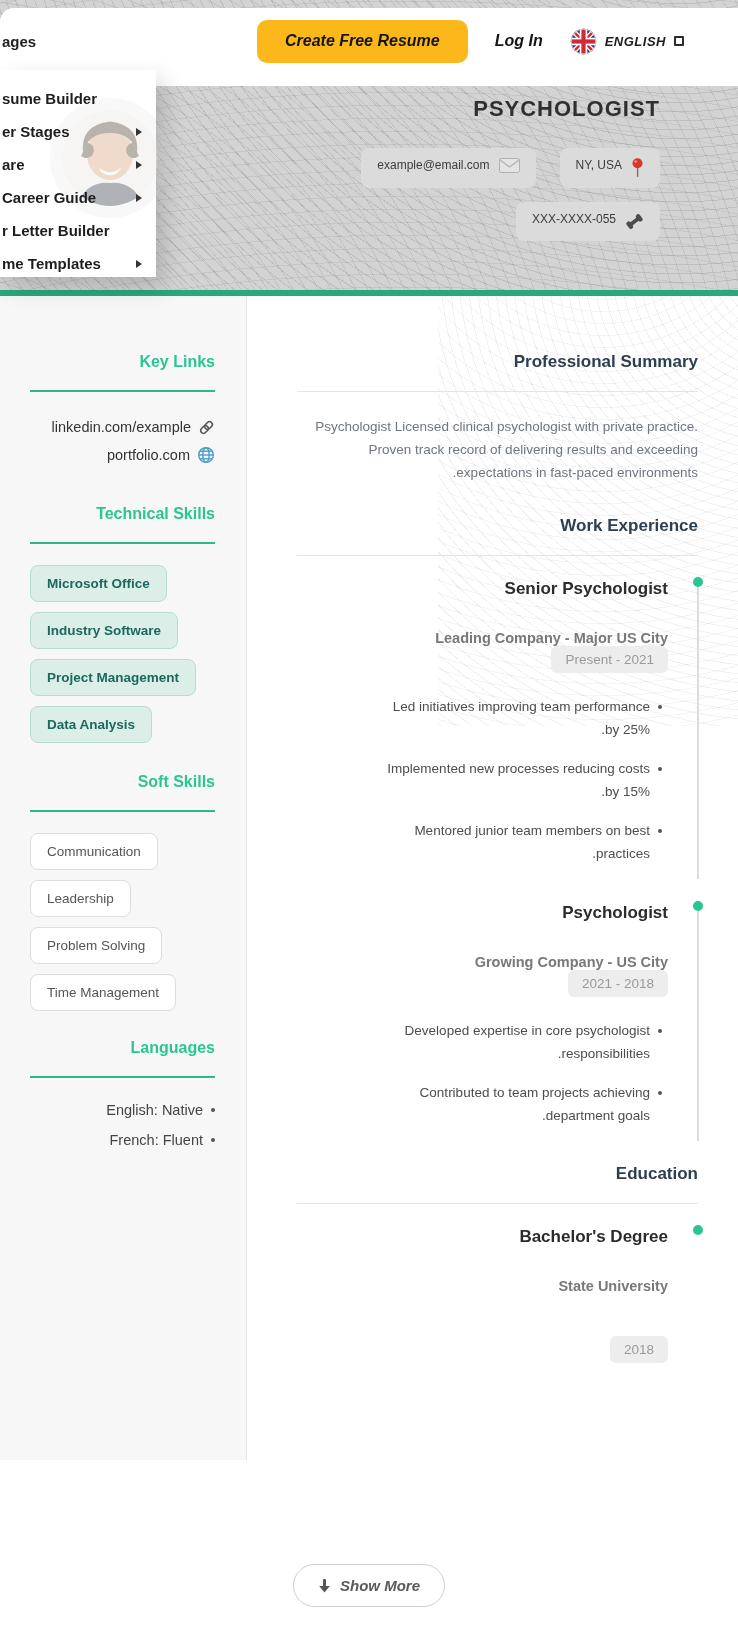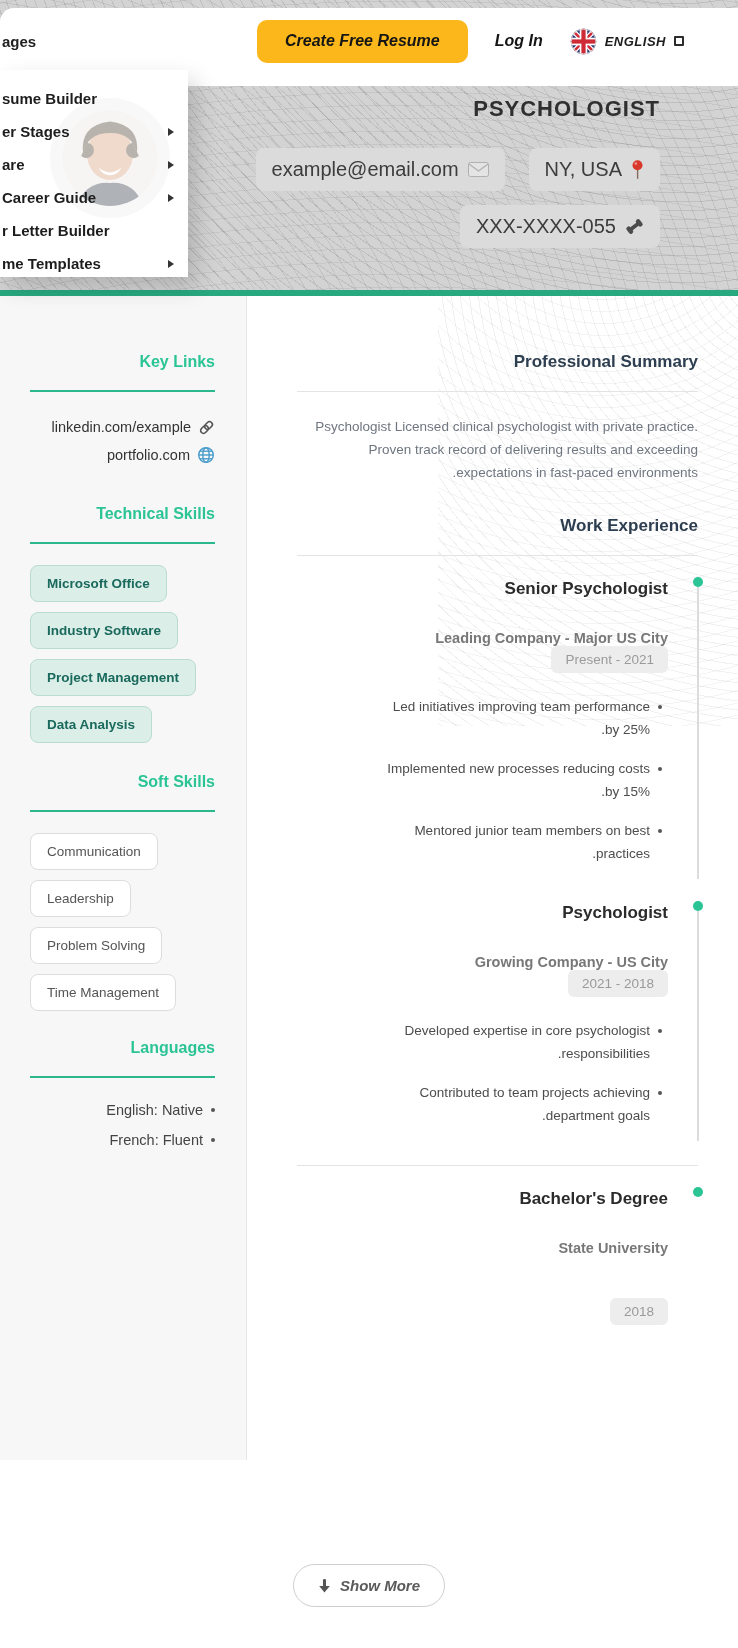--- a/index.html
+++ b/index.html
@@ -19,36 +19,36 @@
     border-radius:14px 0 0 0;display:flex;align-items:center;padding:0 54px 12px 2px;z-index:20}
   .nav-left{font-size:15px;font-weight:700;color:#222;flex:none}
   .create-btn{margin-left:auto;background:var(--yellow);border:none;border-radius:10px;
     height:43px;padding:0 28px;font-family:"Liberation Sans",sans-serif;
     font-size:16px;font-weight:700;font-style:italic;color:#151515;cursor:pointer}
   .login{margin:0 27px;font-size:16px;font-weight:700;font-style:italic;color:#151515;cursor:pointer}
   .lang{display:flex;align-items:center;gap:8px;cursor:pointer}
   .lang-label{font-size:13px;font-weight:700;font-style:italic;color:#1d1d1d;letter-spacing:.5px}
   .sq{width:10px;height:10px;border:2px solid #2b2b2b;border-radius:1px;display:inline-block}
   
-  .menu{position:absolute;left:0;top:70px;width:188px;height:207px;background:#fff;z-index:30;
+  .menu{position:absolute;left:0;top:70px;width:156px;height:207px;background:#fff;z-index:30;
     box-shadow:8px 10px 22px rgba(0,0,0,.16);padding:12px 0 0 2px}
   .avatar-wrap{position:absolute;left:62px;top:40px;width:96px;height:96px;border-radius:50%;
     opacity:.38;z-index:0;box-shadow:0 0 0 12px rgba(215,215,215,.45);overflow:hidden}
   .menu-item{position:relative;z-index:1;height:33px;display:flex;align-items:center;
     font-size:15px;font-weight:600;color:#1d1d1d;cursor:pointer}
   .caret{position:absolute;right:14px;width:0;height:0;border-left:6px solid #333;
     border-top:4px solid transparent;border-bottom:4px solid transparent}
   
   .resume-header{position:absolute;top:86px;left:0;width:738px;height:204px;z-index:5;
     text-align:right;padding:10px 78px 0 0}
   .resume-title{font-size:22px;font-weight:700;letter-spacing:1px;color:#2f2f2f}
   .chip-rows{margin-top:26px;display:flex;flex-direction:column;gap:14px;align-items:flex-end}
   .chip-row{display:flex;gap:24px}
-  .chip{display:inline-flex;align-items:center;gap:9px;background:#dbdbdb;border-radius:8px;
-    padding:10px 16px;font-size:20px;color:#3c3c3c}
+  .chip{display:inline-flex;gap:9px;background:#dbdbdb;border-radius:8px;
+    padding:10px 16px;font-size:12px;color:#3c3c3c}
   
   .teal-bar{position:absolute;top:290px;left:0;width:738px;height:6px;background:var(--teal-bar);z-index:6}
   .card{position:absolute;top:296px;left:0;width:738px;height:1164px;display:flex;z-index:5;background:#fff}
   
   .sidebar{flex:none;width:247px;background:#f7f7f7;border-right:1px solid #e6e6e6;
     padding:57px 31px 0 30px;text-align:right}
   .side-title{font-size:16px;font-weight:700;color:var(--accent)}
   .side-divider{height:2px;background:#2ab88c;margin:19px 0 21px}
   .side-section{margin:0}
   .side-link{display:flex;justify-content:flex-end;align-items:center;gap:7px;
@@ -293,20 +293,21 @@
       <div class="entry with-line">
         <div class="role">Psychologist</div>
         <div class="company">Growing Company - US City</div>
         <div><span class="date-chip">2021 - 2018</span></div>
         <div class="bullets">
           <p class="bullet" dir="rtl">Developed expertise in core psychologist responsibilities.</p>
           <p class="bullet" dir="rtl">Contributed to team projects achieving department goals.</p>
         </div>
       </div>
 
+      <div class="section-title">Education</div>
       <div class="section-divider"></div>
 
       <div class="entry">
         <div class="role">Bachelor's Degree</div>
         <div class="company">State University</div>
         <div><span class="date-chip edu-chip">2018</span></div>
       </div>
     </div>
   </div>
 

